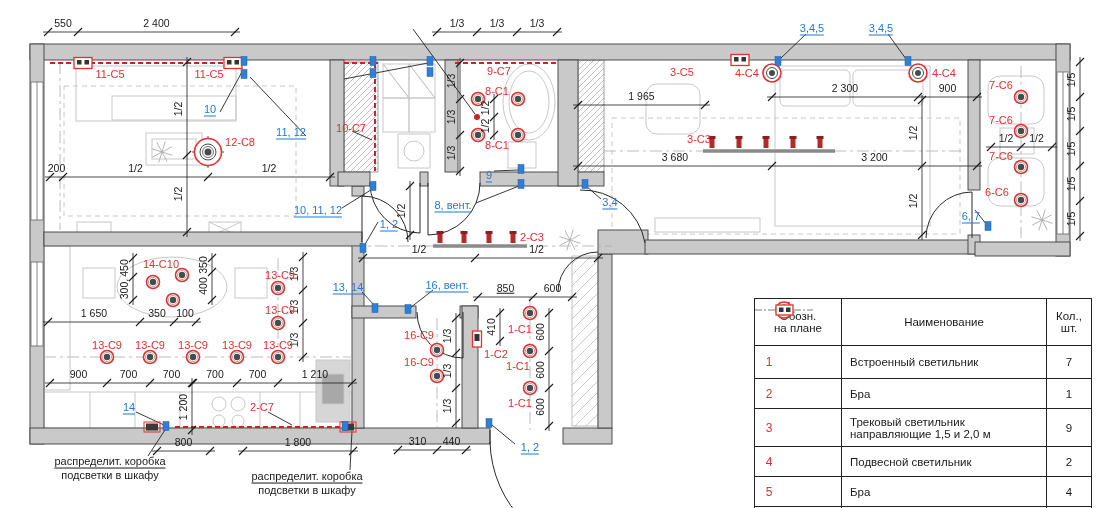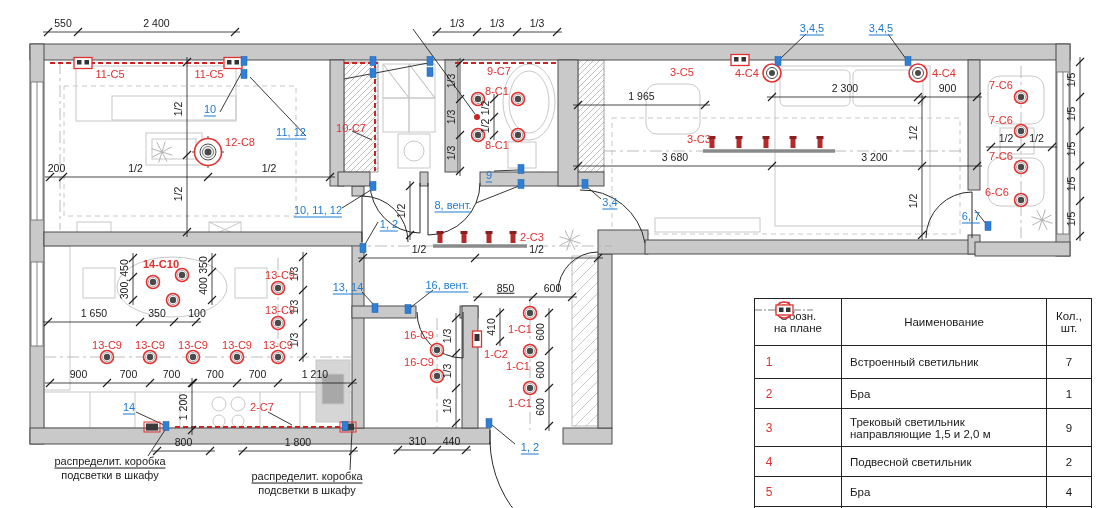--- a/index.html
+++ b/index.html
@@ -655,21 +655,21 @@
     <div class="lbl lbl-dim" style="left: 947.5px; top: 88px;">900</div>
     <div class="lbl lbl-dim" style="left: 675px; top: 157px;">3 680</div>
     <div class="lbl lbl-dim" style="left: 874.5px; top: 157px;">3 200</div>
     <div class="lbl lbl-dim" style="left: 1006px; top: 138px;">1/2</div>
     <div class="lbl lbl-dim" style="left: 1036.5px; top: 138px;">1/2</div>
     <div class="lbl lbl-dim" style="left: 56.5px; top: 168px;">200</div>
     <div class="lbl lbl-dim" style="left: 135.5px; top: 168px;">1/2</div>
     <div class="lbl lbl-dim" style="left: 269px; top: 168px;">1/2</div>
     <div class="lbl lbl-dim" style="left: 94px; top: 313px;">1 650</div>
     <div class="lbl lbl-dim" style="left: 157px; top: 313px;">350</div>
-    <div class="lbl lbl-dim" style="left: 185px; top: 313px; margin-left: 12px;">100</div>
+    <div class="lbl lbl-dim" style="left: 185px; top: 313px;">100</div>
     <div class="lbl lbl-dim" style="left: 78.5px; top: 374px;">900</div>
     <div class="lbl lbl-dim" style="left: 128.5px; top: 374px;">700</div>
     <div class="lbl lbl-dim" style="left: 171.5px; top: 374px;">700</div>
     <div class="lbl lbl-dim" style="left: 215px; top: 374px;">700</div>
     <div class="lbl lbl-dim" style="left: 257.5px; top: 374px;">700</div>
     <div class="lbl lbl-dim" style="left: 315px; top: 374px;">1 210</div>
     <div class="lbl lbl-dim" style="left: 183.5px; top: 442px;">800</div>
     <div class="lbl lbl-dim" style="left: 298px; top: 442px;">1 800</div>
     <div class="lbl lbl-dim" style="left: 417.5px; top: 441px;">310</div>
     <div class="lbl lbl-dim" style="left: 451.5px; top: 441px;">440</div>
@@ -716,21 +716,21 @@
     <div class="lbl lbl-red" style="left: 497px; top: 145px;">8-C1</div>
     <div class="lbl lbl-red" style="left: 682px; top: 72px;">3-C5</div>
     <div class="lbl lbl-red" style="left: 747px; top: 73px;">4-C4</div>
     <div class="lbl lbl-red" style="left: 944px; top: 73px;">4-C4</div>
     <div class="lbl lbl-red" style="left: 699px; top: 139px;">3-C3</div>
     <div class="lbl lbl-red" style="left: 532px; top: 237px;">2-C3</div>
     <div class="lbl lbl-red" style="left: 1001px; top: 85px;">7-C6</div>
     <div class="lbl lbl-red" style="left: 1001px; top: 120px;">7-C6</div>
     <div class="lbl lbl-red" style="left: 1001px; top: 156px;">7-C6</div>
     <div class="lbl lbl-red" style="left: 997px; top: 192px;">6-C6</div>
-    <div class="lbl lbl-red" style="left: 161px; top: 264px; font-weight: bold;">14-C10</div>
+    <div class="lbl lbl-red" style="left: 161px; top: 264px;">14-C10</div>
     <div class="lbl lbl-red" style="left: 280px; top: 275px;">13-C9</div>
     <div class="lbl lbl-red" style="left: 280px; top: 310px;">13-C9</div>
     <div class="lbl lbl-red" style="left: 107px; top: 345px;">13-C9</div>
     <div class="lbl lbl-red" style="left: 150px; top: 345px;">13-C9</div>
     <div class="lbl lbl-red" style="left: 193px; top: 345px;">13-C9</div>
     <div class="lbl lbl-red" style="left: 237px; top: 345px;">13-C9</div>
     <div class="lbl lbl-red" style="left: 278px; top: 345px;">13-C9</div>
     <div class="lbl lbl-red" style="left: 262px; top: 407px;">2-C7</div>
     <div class="lbl lbl-red" style="left: 419px; top: 335px;">16-C9</div>
     <div class="lbl lbl-red" style="left: 419px; top: 362px;">16-C9</div>

